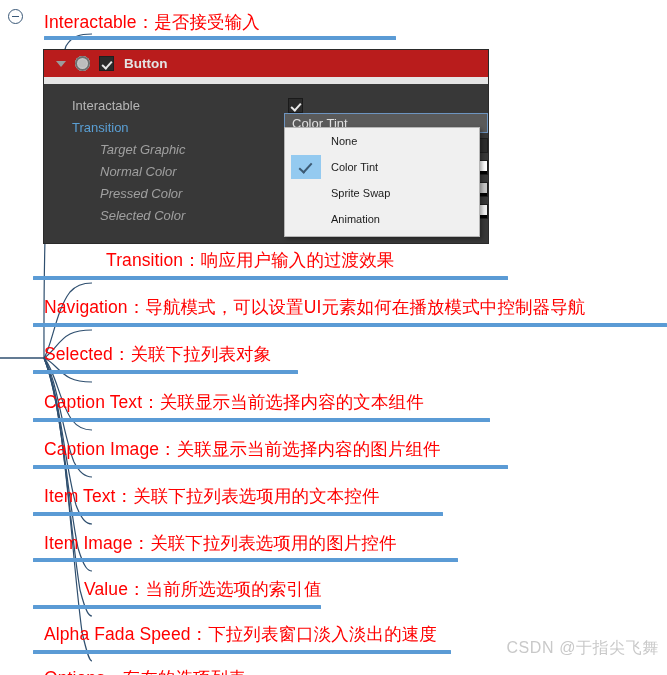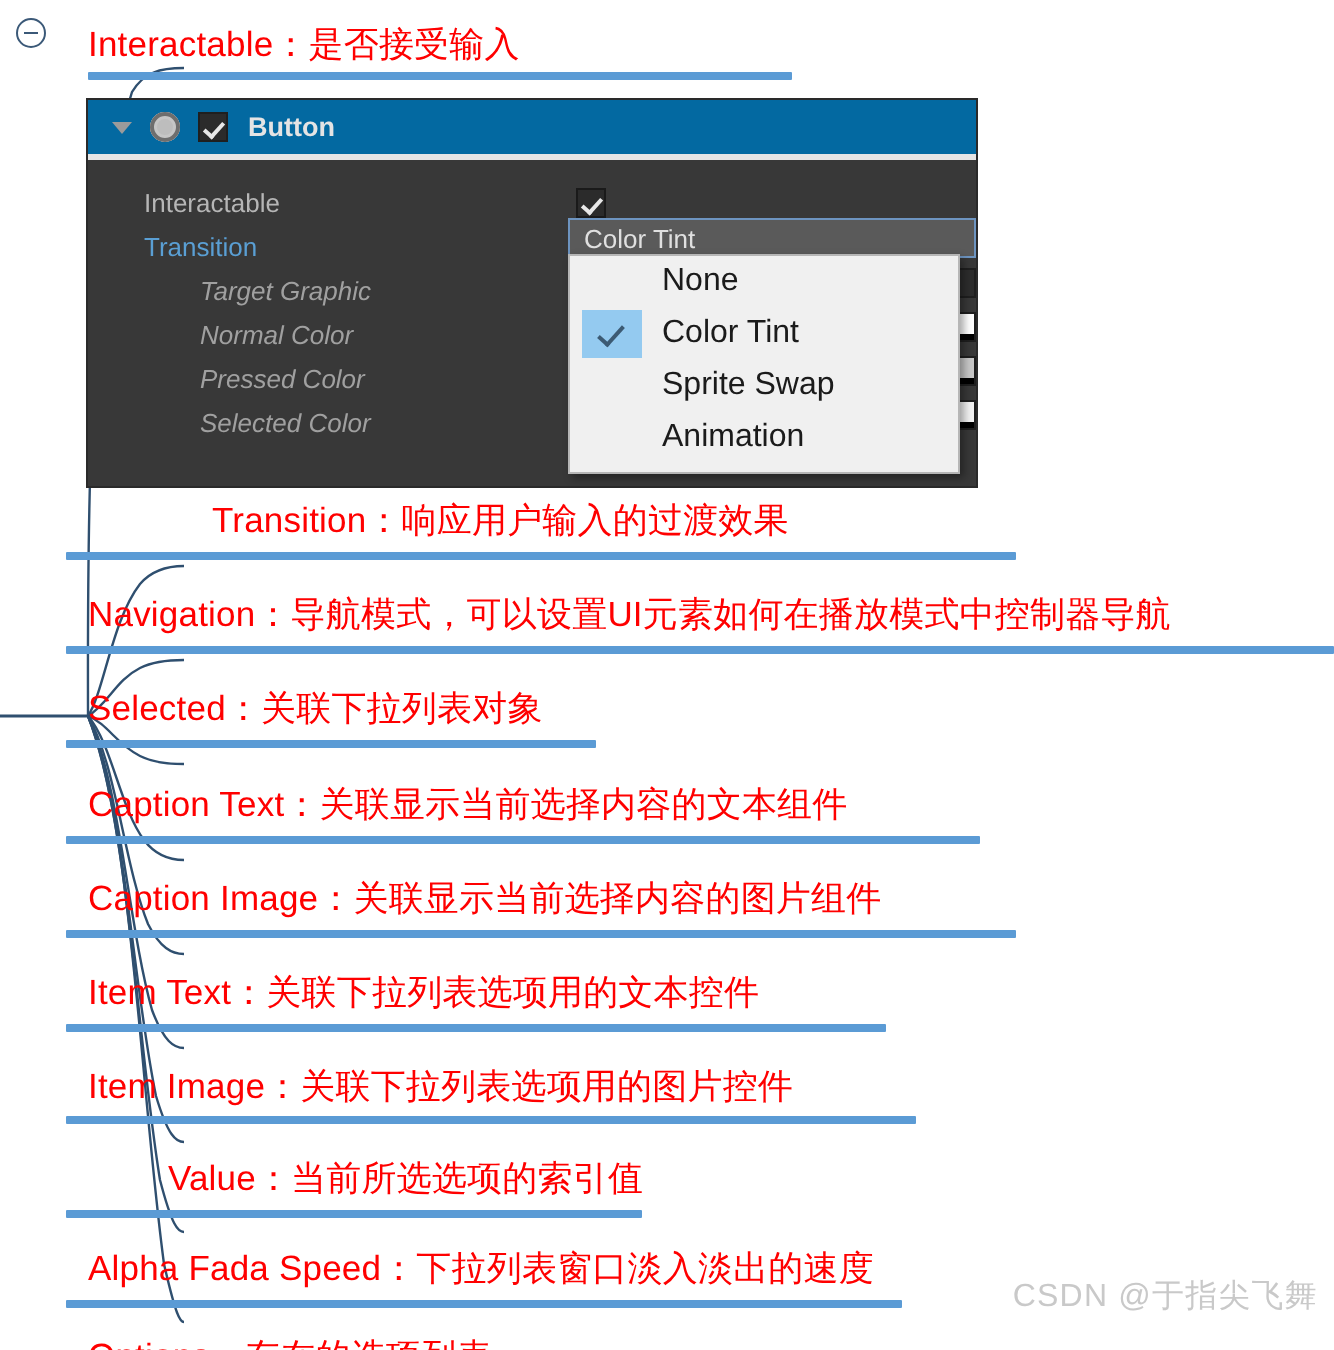--- a/index.html
+++ b/index.html
@@ -73,22 +73,22 @@
     width: 444px;
     height: 193px;
     background: #383838;
     overflow: hidden;
     font-family: "Liberation Sans", sans-serif;
     box-shadow: 0 0 0 1px #2a2a2a;
   }
   .insp-header {
     position: relative;
     height: 27px;
-    background: #0369a1;
-    border-bottom: 3px solid #e5e5e5;
+    background: #b91c1c;
+    border-bottom: 7px solid #e5e5e5;
     display: flex;
     align-items: center;
     padding-left: 12px;
   }
   .tri-down {
     width: 0; height: 0;
     border-left: 5.5px solid transparent;
     border-right: 5.5px solid transparent;
     border-top: 6.5px solid #9b9b9b;
     margin-right: 9px;
@@ -205,21 +205,21 @@
     border: 1px solid #b6b6b6;
     box-sizing: border-box;
     box-shadow: 2px 2px 4px rgba(0,0,0,0.35);
     z-index: 20;
   }
   .menu-item {
     position: relative;
     height: 26px;
     display: flex;
     align-items: center;
-    font-size: 16px;
+    font-size: 11px;
     color: #1b1b1b;
     font-family: "Liberation Sans", sans-serif;
   }
   .menu-item .mlabel { padding-left: 46px; }
   .menu-item.selected { }
   .menu-tick {
     position: absolute;
     left: 6px; top: 1px;
     width: 30px; height: 24px;
     background: #94caf0;

